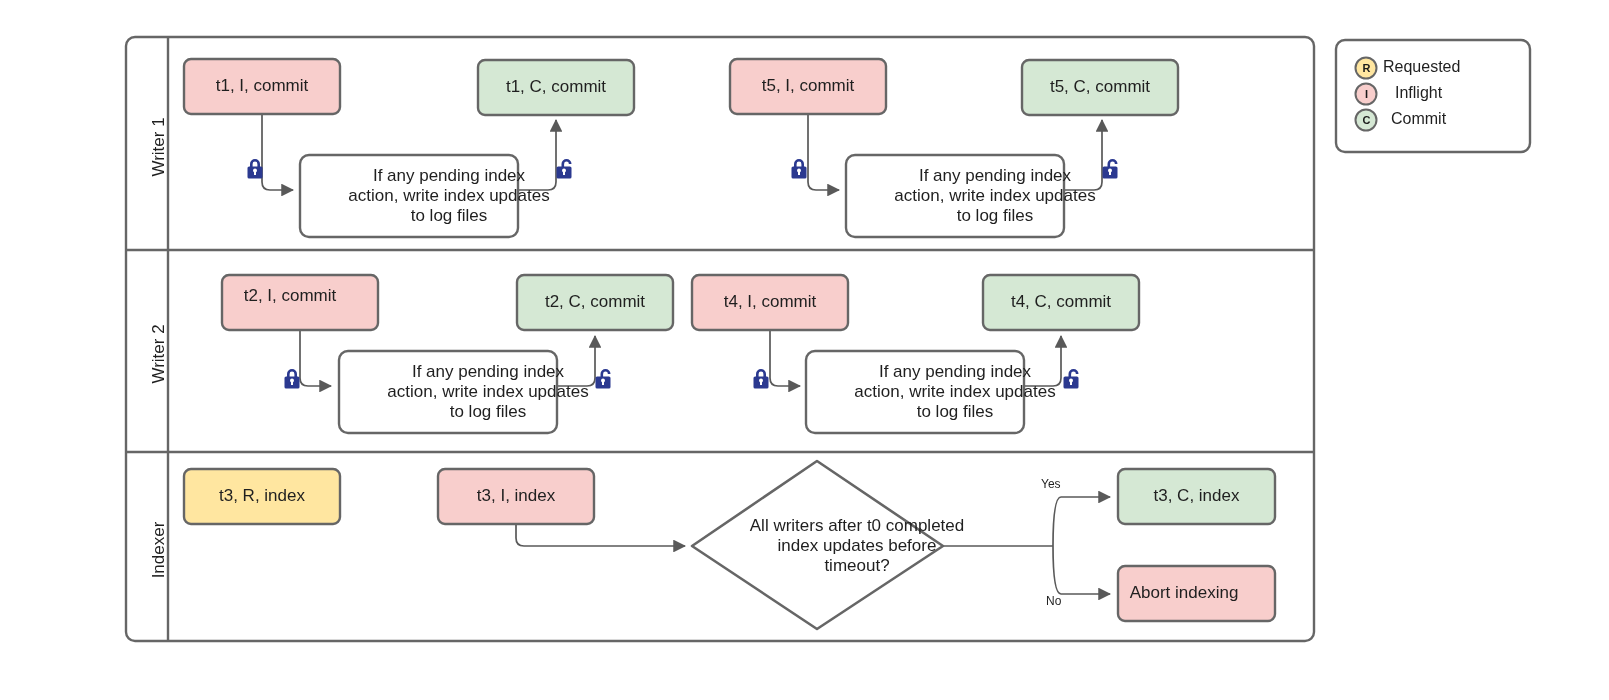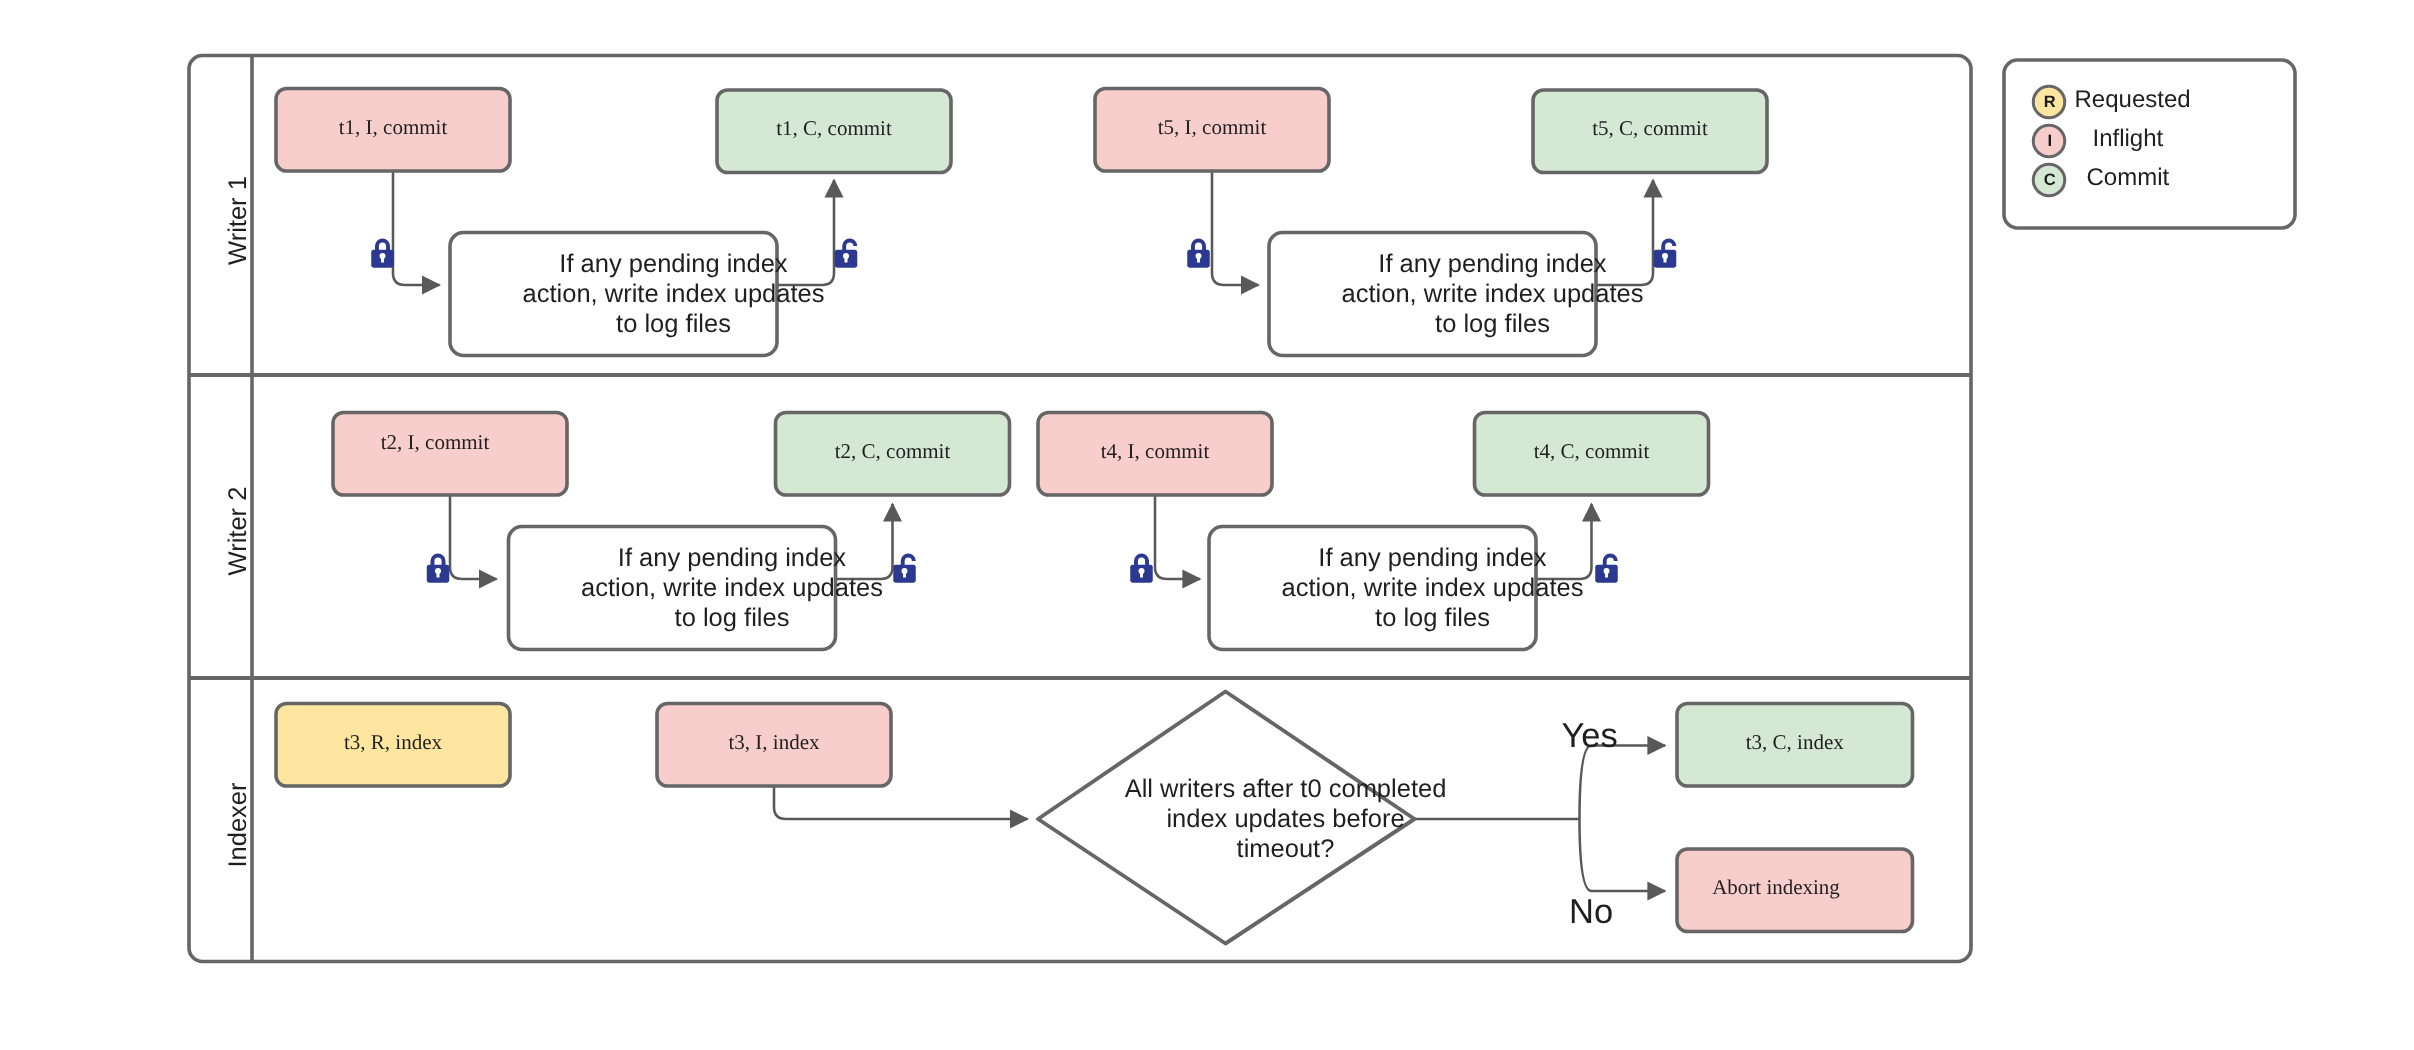--- a/index.html
+++ b/index.html
@@ -2,25 +2,25 @@
 <html><head>
 <meta charset="utf-8">
 <style>
   html,body{margin:0;padding:0;background:#ffffff;}
   body{width:1609px;height:700px;position:relative;overflow:hidden;
        font-family:"Liberation Sans","DejaVu Sans",sans-serif;color:#1a1a1a;}
   #stage{position:absolute;left:0;top:0;width:1609px;height:700px;}
   svg#canvas{position:absolute;left:0;top:0;width:1609px;height:700px;}
   .lbl{position:absolute;box-sizing:border-box;display:flex;align-items:center;
        justify-content:center;text-align:center;line-height:1.18;}
-  .nodeText{font-size:14px;color:#1f1f1f;padding:0 6px;font-family:Liberation Serif, serif;}
+  .nodeText{font-size:17px;color:#1f1f1f;padding:0 6px;}
   .procText{font-size:17px;color:#1f1f1f;padding:0 8px;margin-left:40px;}
   .laneName{position:absolute;font-size:17px;color:#1f1f1f;
             transform-origin:center center;white-space:nowrap;}
-  .edgeLbl{position:absolute;font-size:23px;color:#1f1f1f;white-space:nowrap;}
+  .edgeLbl{position:absolute;font-size:12px;color:#1f1f1f;white-space:nowrap;}
   .legendLbl{position:absolute;font-size:16px;color:#1f1f1f;white-space:nowrap;}
   .badgeChar{font-size:11px;font-weight:600;}
 </style>
 </head>
 <body>
 
 <div id="stage">
 
 <svg id="canvas" viewBox="0 0 1609 700" xmlns="http://www.w3.org/2000/svg">
   <defs>

